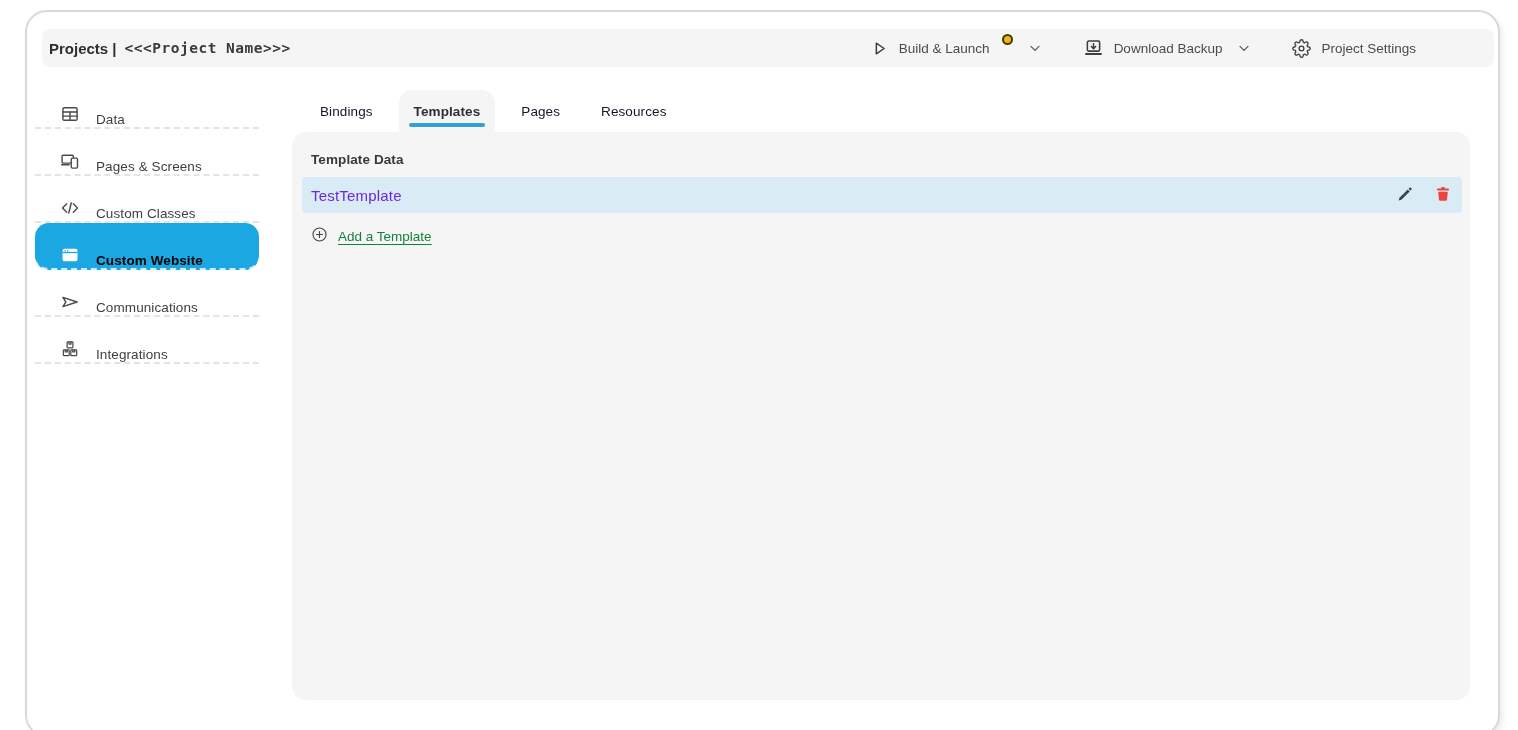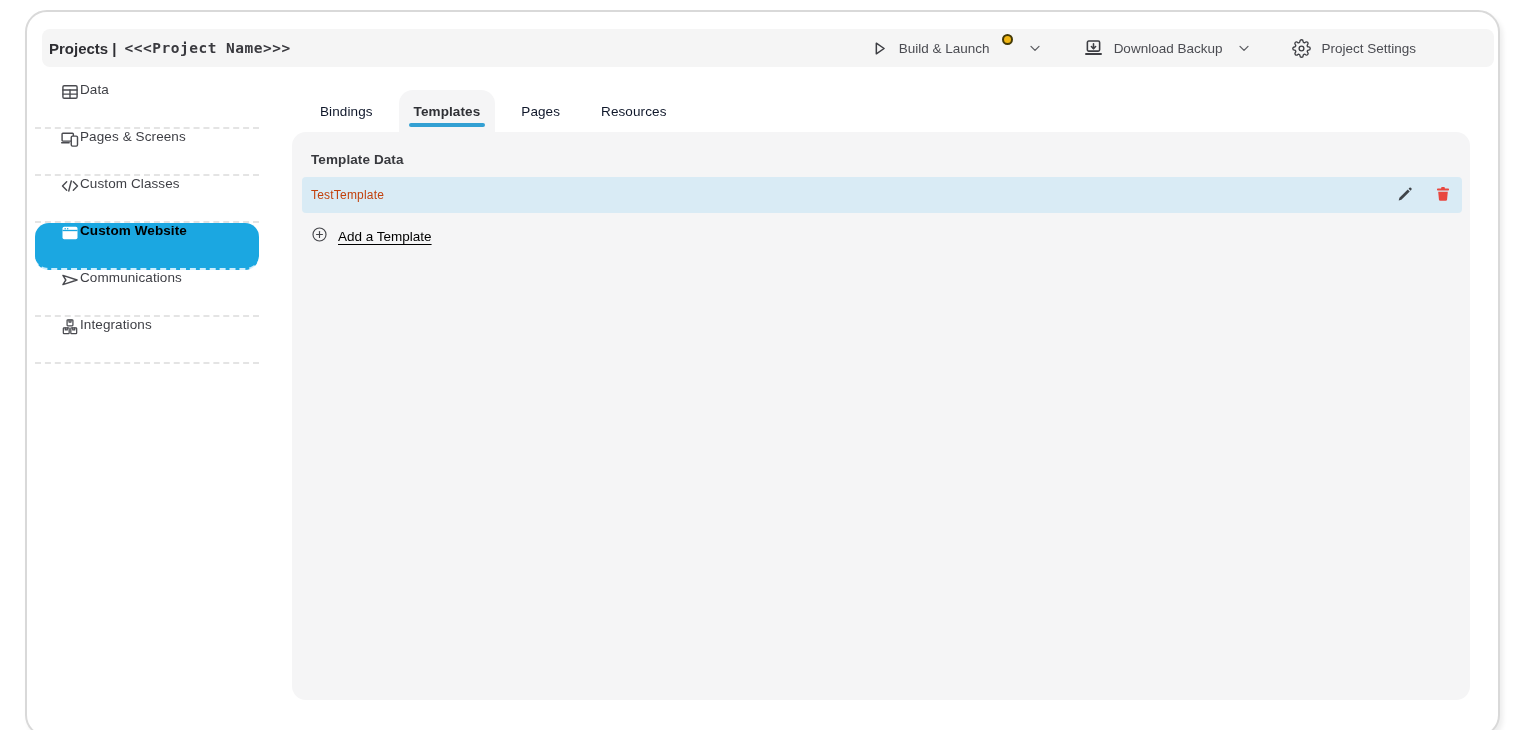--- a/index.html
+++ b/index.html
@@ -27,21 +27,21 @@
   .status-dot {
     width:11px; height:11px; border-radius:50%;
     background:#F0B614; border:2.5px solid #453a05;
     position:relative; top:-9px; margin-left:2px;
   }
   .chev { margin-left:4px; }
 
   
   .sidebar { position:absolute; left:8px; top:70px; width:224px; }
   .side-item {
-    height:47px; display:flex; align-items:flex-start; gap:0; padding-left:25px;
+    height:47px; display:flex; align-items:flex-end; gap:16px; padding-left:25px;
     border-bottom:2px dashed #e4e4e4; color:#3e3f45; font-size:13.5px; font-weight:500;
     cursor:pointer; letter-spacing:0.1px;
   }
   .side-item svg { flex:0 0 auto; }
   .side-item.active {
     background:#1BA7E1; border-radius:14px; color:#000000; font-weight:700;
     border-bottom:2px dashed #cfeefc;
   }
 
   
@@ -65,30 +65,30 @@
   }
   .panel-header {
     position:absolute; left:19px; top:20px;
     font-size:13.5px; font-weight:700; color:#38393e; letter-spacing:0.1px;
   }
   .template-row {
     position:absolute; left:10px; right:8px; top:45px; height:36px;
     background:#D9EBF5; border-radius:4px;
     display:flex; align-items:center; padding:0 10px 0 9px;
   }
-  .template-name { flex:1; font-size:12px; color:#c2410c; letter-spacing:0.2px; }
+  .template-name { flex:1; font-size:15px; color:#6d28d9; letter-spacing:0.2px; }
   .row-actions { display:flex; align-items:center; gap:20px; }
   .icon-btn { background:none; border:none; padding:0; cursor:pointer; display:flex; align-items:center; }
 
   .add-link {
     position:absolute; left:10px; top:89px; height:30px;
     display:flex; align-items:center; gap:10px; padding-left:9px; cursor:pointer;
   }
   .add-link .label {
-    font-size:13.5px; font-weight:500; color:#000000; text-decoration:underline;
+    font-size:13.5px; font-weight:500; color:#15803d; text-decoration:underline;
     text-underline-offset:3px;
   }
 </style>
 </head>
 <body>
 
 <div class="frame">
 
   <header class="topbar">
     <div class="title">

